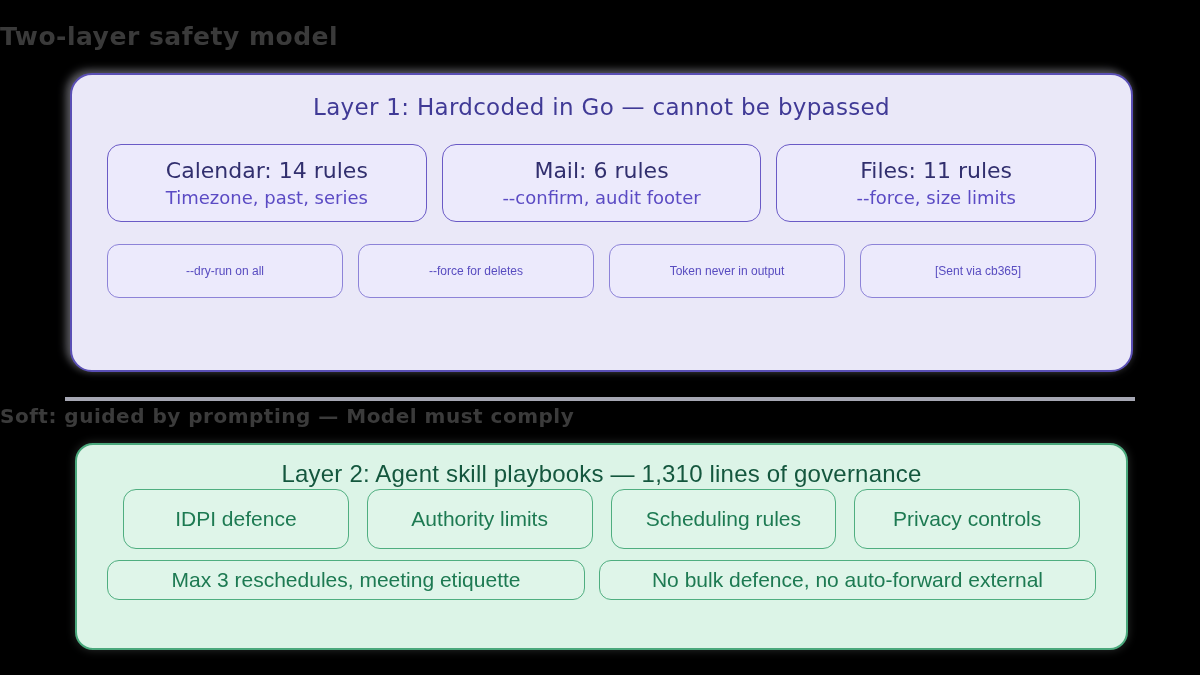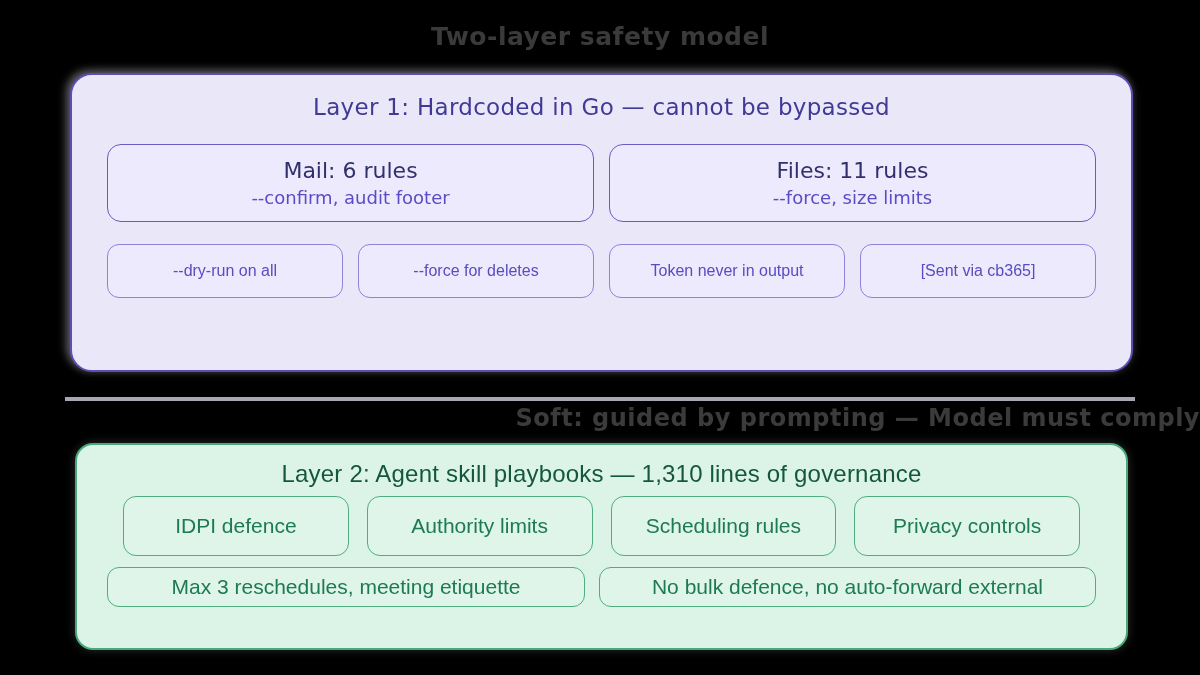--- a/index.html
+++ b/index.html
@@ -4,21 +4,21 @@
 <style>
   html,body{margin:0;padding:0;}
   body{
     width:1200px;height:675px;position:relative;overflow:hidden;
     background:#000000;
     font-family:"DejaVu Sans","Liberation Sans",sans-serif;
   }
   
   .page-title{
     position:absolute;top:22px;left:0;width:1200px;
-    text-align:center;font-size:25px;font-weight:bold;
+    text-align:left;font-size:25px;font-weight:bold;
     color:#3a3a3a;letter-spacing:.5px;
   }
   
   .panel1{
     position:absolute;left:70px;top:73px;width:1063px;height:299px;
     background:#eae8f8;border:2px solid #5a4fb5;border-radius:22px;
     box-shadow:-4px -3px 8px rgba(150,150,158,.55), 0 0 10px rgba(120,120,130,.35);
     box-sizing:border-box;
   }
   .panel1-title{
@@ -37,46 +37,46 @@
   .rule-card .card-title{font-size:22px;color:#312f6e;}
   .rule-card .card-sub{font-size:18px;color:#5b4bc4;margin-top:4px;}
   .pills-row{
     display:flex;gap:15px;padding:0 35px;margin-top:22px;
   }
   .pill{
     flex:1;height:54px;border:1.5px solid #8d83d8;border-radius:12px;
     background:#eceafc;
     display:flex;align-items:center;justify-content:center;
     font-family:"Liberation Sans",sans-serif;
-    font-size:16px;color:#584cc0;white-space:nowrap;
+    font-size:12px;color:#584cc0;white-space:nowrap;
     box-sizing:border-box;
   }
   
   .divider-rule{
     position:absolute;left:65px;top:397px;width:1070px;height:4px;
     background:#a6a7b3;
   }
   .divider-caption{
-    position:absolute;top:404px;left:0;width:1200px;text-align:right;
-    font-size:24px;font-weight:bold;color:#3b3b3b;letter-spacing:.5px;
+    position:absolute;top:404px;left:0;width:1200px;text-align:left;
+    font-size:20px;font-weight:bold;color:#3b3b3b;letter-spacing:.5px;
   }
   
   .panel2{
     position:absolute;left:75px;top:443px;width:1053px;height:207px;
     background:#dcf4e7;border:2px solid #4aa87c;border-radius:18px;
     box-shadow:0 0 10px rgba(120,130,125,.35);
     box-sizing:border-box;
   }
   .panel2-title{
     margin-top:15px;text-align:center;
     font-family:"Liberation Sans",sans-serif;
     font-size:24px;color:#14573e;letter-spacing:.2px;
   }
   .green-cards-row{
-    display:flex;gap:18px;padding:0 46px;margin-top:8px;
+    display:flex;gap:18px;padding:0 46px;margin-top:1px;
   }
   .green-card{
     flex:1;height:60px;border:1.5px solid #4fae80;border-radius:13px;
     background:#dff5e9;
     display:flex;align-items:center;justify-content:center;
     font-family:"Liberation Sans",sans-serif;
     font-size:21px;color:#1d7a52;white-space:nowrap;
     box-sizing:border-box;
   }
   .green-wide-row{
@@ -95,20 +95,24 @@
 </style>
 </head>
 <body>
 
 <div class="page-title">Two-layer safety model</div>
 
 <div class="panel1">
   <div class="panel1-title">Layer 1: Hardcoded in Go — cannot be bypassed</div>
 
   <div class="cards-row">
+    <div class="rule-card">
+      <div class="card-title">Calendar: 14 rules</div>
+      <div class="card-sub">Timezone, past, series</div>
+    </div>
     <div class="rule-card">
       <div class="card-title">Mail: 6 rules</div>
       <div class="card-sub">--confirm, audit footer</div>
     </div>
     <div class="rule-card">
       <div class="card-title">Files: 11 rules</div>
       <div class="card-sub">--force, size limits</div>
     </div>
   </div>
 

